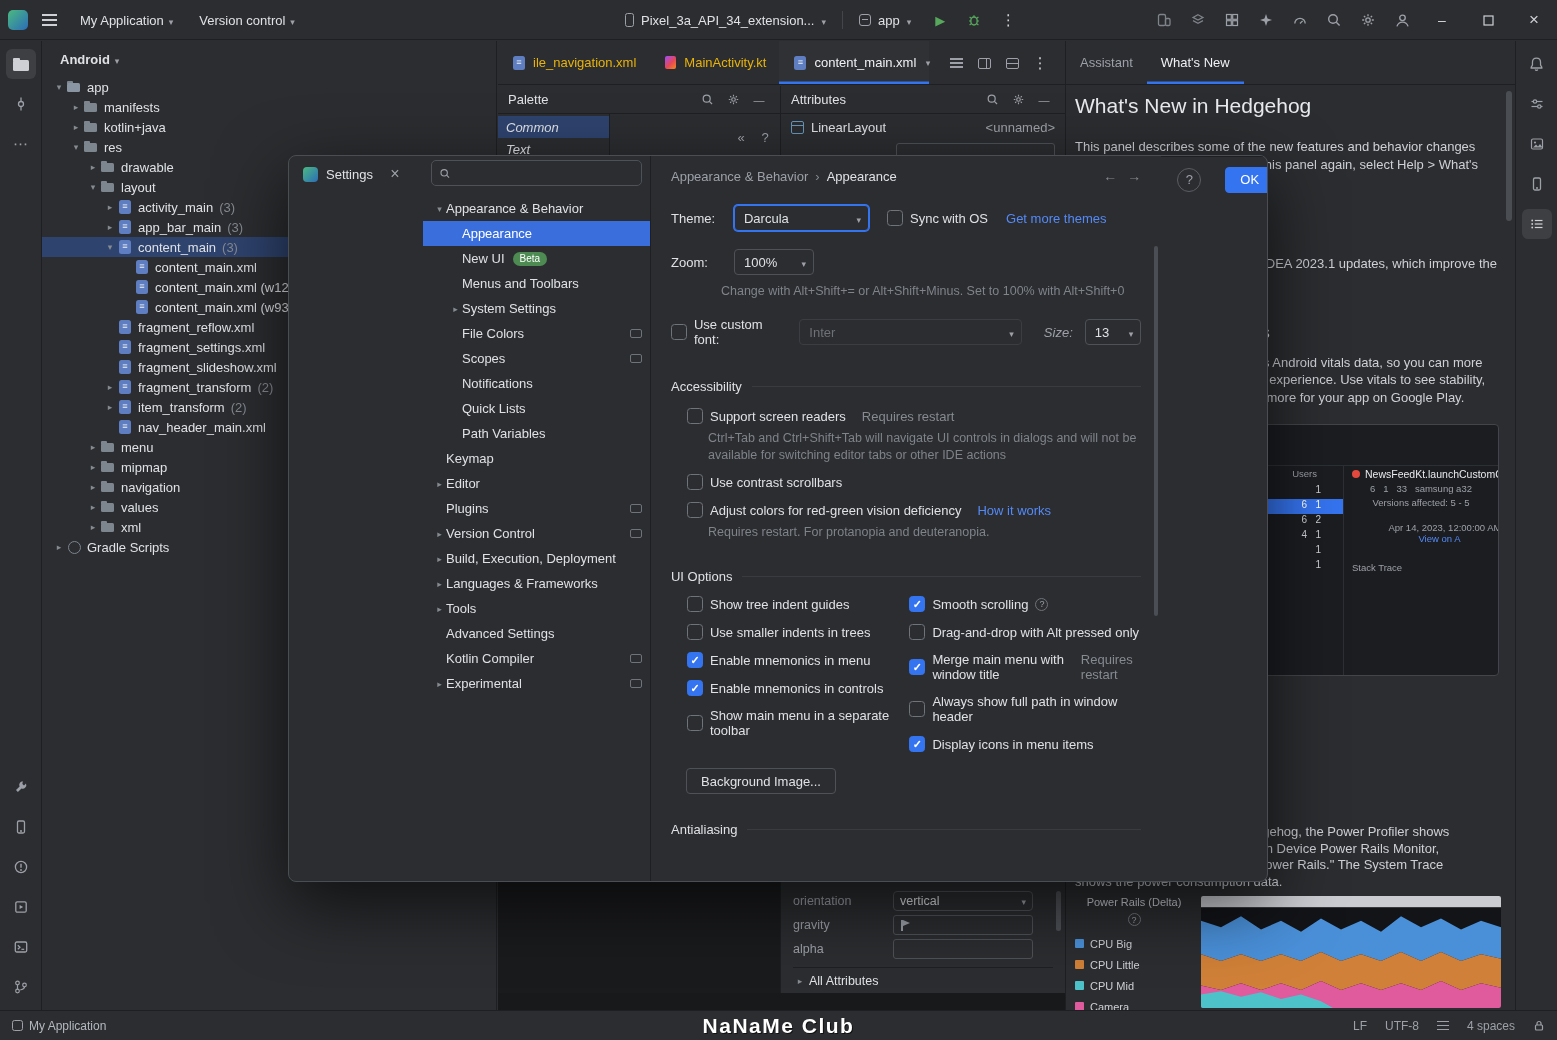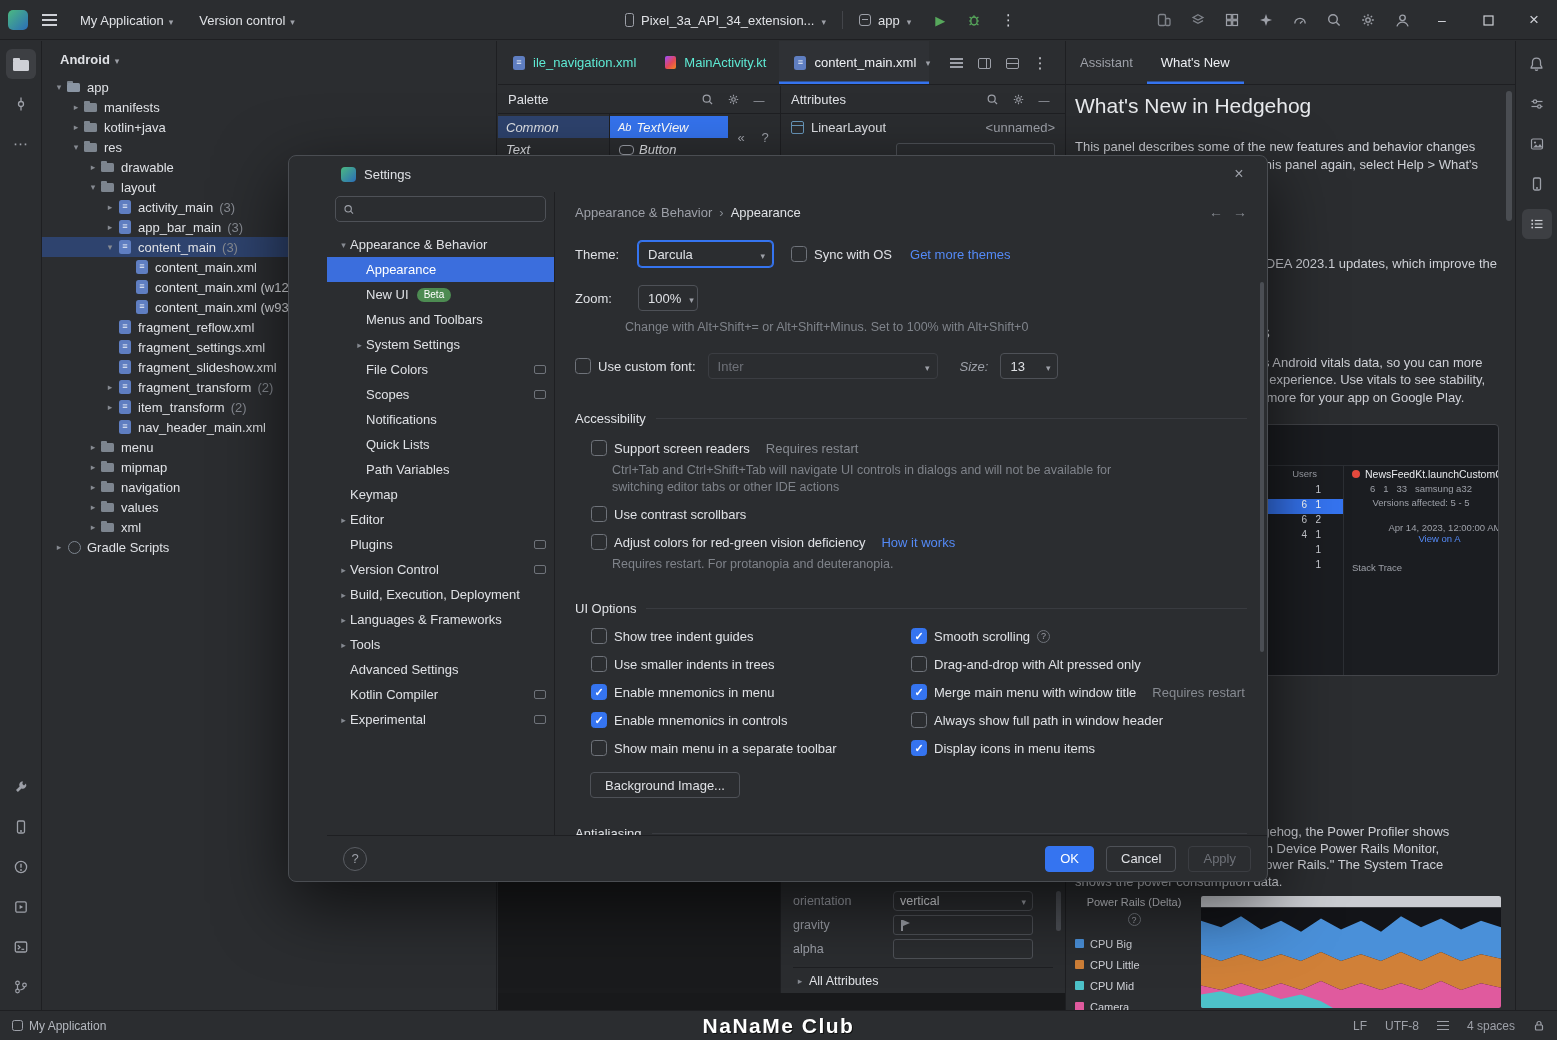--- a/index.html
+++ b/index.html
@@ -64,21 +64,21 @@
   .ic-layout { }
   .ic-layout::after { content:"≡"; position:absolute; inset:1px 2px; background:#5f7ec1; border-radius:2.5px; color:#eef2f8; font-size:9px; line-height:13px; text-align:center; }
   .ic-kotlin::after { content:""; position:absolute; inset:1.5px 2.5px; border-radius:2px; background:linear-gradient(135deg,#9d4cff,#e44857 55%,#f5881f); }
   .ic-gradle::after { content:""; position:absolute; left:2px; top:2px; width:11px; height:11px; border:1.4px solid #7d858f; border-radius:50%; }
   .ic-button { }
   .ic-button::after { content:""; position:absolute; left:1px; top:4px; width:13px; height:8px; border:1.3px solid #9da0a8; border-radius:4px; }
 
   
   .editor { position:absolute; left:498px; top:41px; bottom:30px; width:567px; background:#2b2d30; }
   .tabbar { height:44px; display:flex; align-items:stretch; border-bottom:1px solid #1e1f22; overflow:hidden; }
-  .etab { display:flex; align-items:center; gap:6px; padding:0 13px; color:#5eead4; white-space:nowrap; }
+  .etab { display:flex; align-items:center; gap:6px; padding:0 13px; color:#eab308; white-space:nowrap; }
   .etab.active { color:#eff1f5; box-shadow:inset 0 -2.5px 0 #3574f0; background:#2f3135; }
   .tab-tools { margin-left:auto; display:flex; align-items:center; gap:2px; padding-right:6px; }
   .ti { width:26px; height:26px; display:flex; align-items:center; justify-content:center; border-radius:4px; color:#9da0a8; }
   .ti.small::after { content:"▾"; font-size:9px; }
   .lines3 { width:13px; height:1.4px; background:#9da0a8; box-shadow:0 -4px 0 #9da0a8, 0 4px 0 #9da0a8; }
   .split-ic { width:13px; height:11px; border:1.3px solid #9da0a8; border-radius:2px; background:linear-gradient(#9da0a8 0 0) 7px 0/1.3px 100% no-repeat; }
   .pane-ic { width:13px; height:11px; border:1.3px solid #9da0a8; border-radius:2px; background:linear-gradient(#9da0a8 0 0) 0 4px/100% 1.3px no-repeat; }
 
   .editor-body { position:absolute; top:45px; left:0; right:0; bottom:0; display:flex; }
   .palette-col { width:283px; background:#1a1b1d; border-right:1px solid #1e1f22; display:flex; flex-direction:column; }
@@ -167,21 +167,21 @@
   .sb-left { display:flex; align-items:center; gap:6px; }
   .sb-proj-ic { width:11px; height:11px; border:1.4px solid #9da0a8; border-radius:2.5px; }
   .watermark { position:absolute; left:50%; transform:translateX(-50%); color:#ffffff; font-weight:bold;
     font-size:21px; letter-spacing:1.5px; text-shadow:1px 1px 0 #111; }
   .sb-right { margin-left:auto; display:flex; align-items:center; gap:18px; color:#9da0a8; }
   .indent-ic { width:12px; height:1.4px; background:#9da0a8; box-shadow:0 -4px 0 #9da0a8, 0 4px 0 #9da0a8; }
 
   
   .dialog { position:absolute; left:288px; top:155px; width:980px; height:727px; background:#2b2d30;
     border:1px solid #4a4d52; border-radius:8px; box-shadow:0 22px 70px rgba(0,0,0,.65); z-index:10;
-    display:flex; flex-direction:column; overflow:hidden;padding-left:38px; }
+    display:flex; flex-direction:row; overflow:hidden; }
   .dlg-title { height:36px; display:flex; align-items:center; padding:0 14px; gap:8px; flex:none; }
   .dlg-ic { width:15px; height:15px; border-radius:4px; background:linear-gradient(135deg,#4bb981,#2b6db8); }
   .dlg-close { margin-left:auto; width:28px; height:28px; display:flex; align-items:center; justify-content:center; color:#9da0a8; font-size:16px; }
   .dlg-close::after { content:"×"; }
   .dlg-body { flex:1; display:flex; min-height:0; }
   .dlg-left { width:228px; border-right:1px solid #1e1f22; flex:none; }
   .dlg-search { margin:4px 8px 10px; height:26px; border:1px solid #4e5157; border-radius:5px; display:flex; align-items:center; padding:0 7px; gap:6px; }
   .dlg-search input { background:none; border:none; outline:none; color:#dfe1e5; width:100%; font-size:13px; }
   .srow { height:25px; display:flex; align-items:center; position:relative; white-space:nowrap; }
   .srow.selected { background:#3b6edd; color:#fff; }
@@ -197,21 +197,21 @@
   .nav-back::after { content:"←"; }
   .nav-fwd::after { content:"→"; }
   .form { padding:0 20px; }
   .frow { display:flex; align-items:center; }
   .flabel { width:45px; }
   .combo { display:inline-flex; align-items:center; justify-content:space-between; height:26px; background:#2b2d30;
     border:1px solid #4e5157; border-radius:4px; padding:0 7px 0 9px; gap:8px; white-space:nowrap; }
   .combo.focus { border-color:#3574f0; box-shadow:0 0 0 1px #3574f0; }
   .combo.disabled { color:#6e7178; border-color:#3b3d42; }
   .cchev::after { content:"▾"; font-size:9px; color:#9da0a8; }
-  .w135 { width:135px; } .w80 { width:60px; } .w230 { width:230px; } .w58 { width:58px; }
+  .w135 { width:135px; } .w80 { width:80px; } .w230 { width:230px; } .w58 { width:58px; }
   .cbrow { display:flex; align-items:center; gap:7px; }
   .cb { width:16px; height:16px; border:1px solid #6f737a; border-radius:3.5px; flex:none;
      display:inline-flex; align-items:center; justify-content:center; }
   .checked .cb { background:#3574f0; border-color:#3574f0; }
   .checked .cb::after { content:"✓"; color:#fff; font-size:11px; font-weight:bold; }
   .note { color:#868a91; margin-left:9px; }
   .hint { color:#7f838a; font-size:12.5px; line-height:17px; margin-left:37px; }
   .sec-head { display:flex; align-items:center; gap:10px; }
   .sec-line { flex:1; height:1px; background:#393b40; }
   .ui-grid { display:flex; margin-left:16px; }
@@ -604,33 +604,20 @@
         <div class="palette-body">
           <div class="pal-cats">
 
           <div class="prow selected">
                 <span>Common</span>
               </div>
               <div class="prow">
                 <span>Text</span>
               </div>
             </div>
-          <div class="pal-items">
-
-          <div class="prow selected">
-
-                <span class="ab">Ab</span>
-                <span>TextView</span>
-              </div>
-              <div class="prow">
-                <span class="ico ic-button" style="margin-right:0;"></span>
-
-                <span>Button</span>
-              </div>
-            </div>
           <div class="pal-gutter">
             <button class="gut-btn laquo"></button>
             <button class="gut-btn qmark"></button>
           </div>
         </div>
         <div style="flex:1;"></div>
       </div>
 
       <div class="attrs-col">
         <div class="pane-head">

